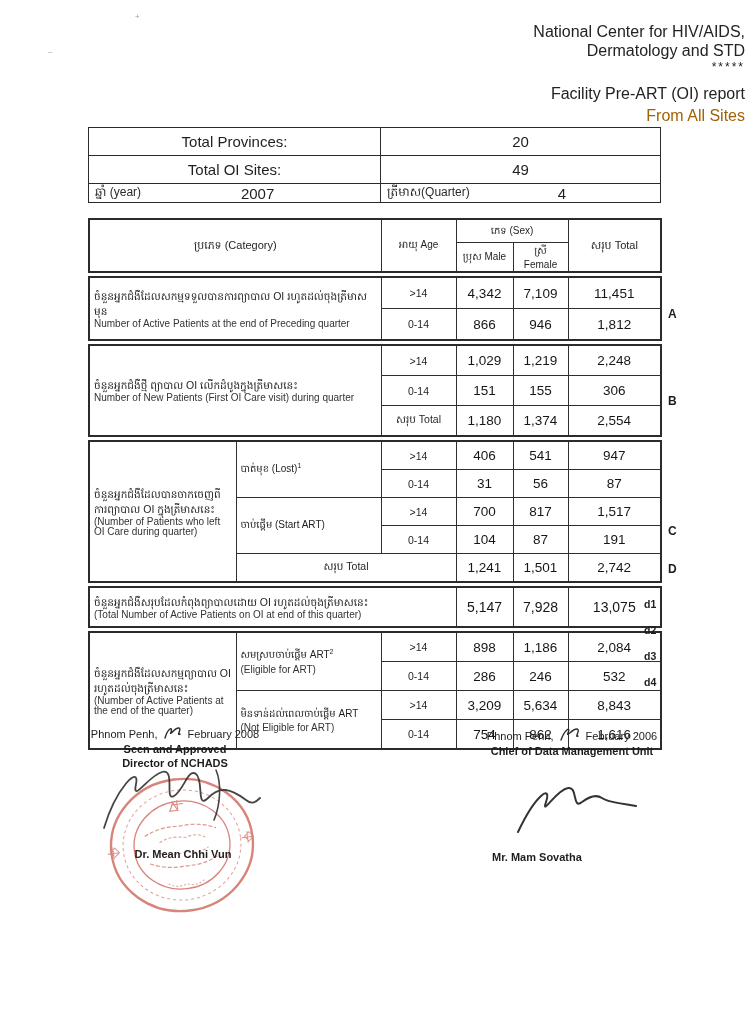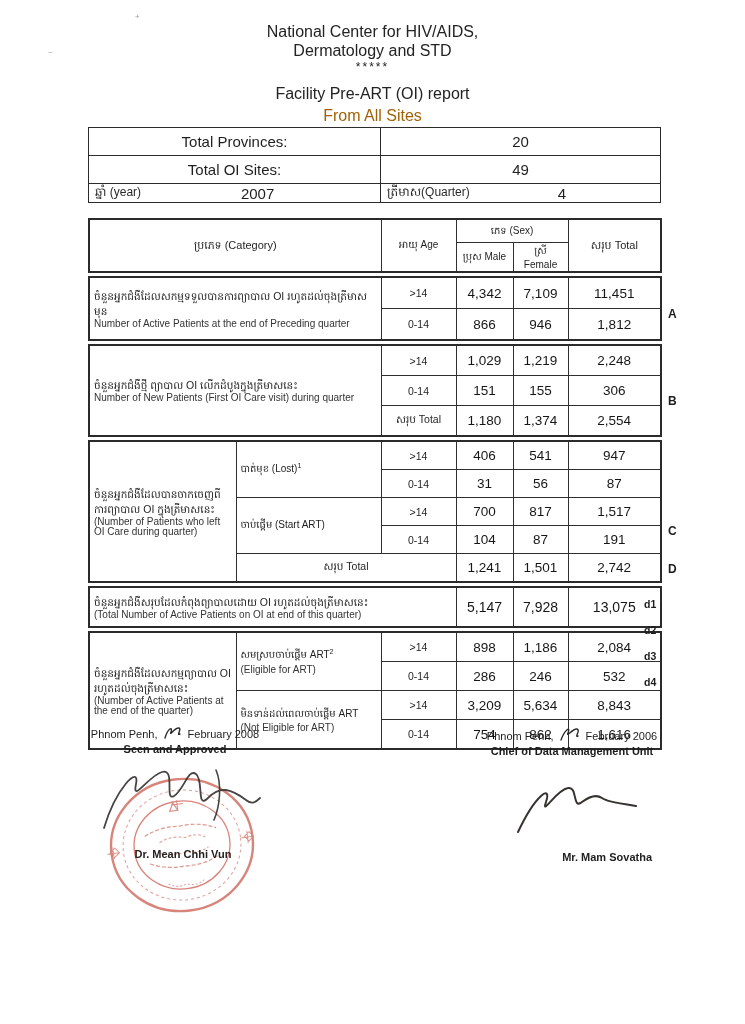--- a/index.html
+++ b/index.html
@@ -3,21 +3,21 @@
 <meta charset="utf-8">
 <title>Facility Pre-ART (OI) report</title>
 <style>
   html,body{margin:0;padding:0;background:#e8e8e8;}
   .sheet{
     position:relative;width:745px;height:1024px;background:#ffffff;
     font-family:"Liberation Sans",sans-serif;color:#1f1f1f;overflow:hidden;
     margin:0 auto;
   }
   
-  .doc-header{position:absolute;top:22px;left:0;width:100%;text-align:center;}
+  .doc-header{position:absolute;top:22px;left:0;width:100%;text-align:right;}
   .org-line{font-size:16px;line-height:19px;color:#232323;}
   .stars{font-size:12px;letter-spacing:2px;line-height:14px;color:#232323;}
   .report-title{font-size:16px;margin-top:11px;color:#232323;}
   .report-subtitle{font-size:16px;margin-top:4px;color:#a16207;}
   
   .summary-table{position:absolute;left:88px;top:127px;width:572px;border-collapse:collapse;table-layout:fixed;}
   .summary-table td{border:1.6px solid #2b2b2b;padding:0 6px;}
   .sum-label{font-size:15px;text-align:center;height:27px;}
   .sum-value{font-size:15px;text-align:center;}
   .yr-cell{display:flex;align-items:center;}
@@ -50,21 +50,21 @@
   sup{font-size:7px;}
   
   .sig-block{position:absolute;text-align:center;color:#1d1d1d;}
   .sig-left{left:60px;top:724px;width:230px;}
   .sig-right{left:462px;top:724px;width:220px;}
   .sig-date{font-size:11px;white-space:nowrap;}
   .sig-date svg{vertical-align:-4px;}
   .sig-role{font-size:11px;font-weight:bold;line-height:14px;}
   .sig-name{position:absolute;font-size:11px;font-weight:bold;z-index:5;}
   .name-left{left:98px;top:848px;width:170px;text-align:center;color:#24211f;}
-  .name-right{left:492px;top:851px;width:160px;text-align:right;}
+  .name-right{left:492px;top:851px;width:160px;text-align:left;}
   .stamp{position:absolute;left:102px;top:770px;opacity:0.62;}
   .sig-scrawl-left{position:absolute;left:96px;top:758px;z-index:4;opacity:.88;}
   .sig-scrawl-right{position:absolute;left:512px;top:780px;opacity:.92;}
   .speck{position:absolute;color:#9a9a9a;font-size:8px;}
 </style>
 </head>
 <body>
 
 <div class="sheet">
 
@@ -335,20 +335,21 @@
 
   <div class="sig-block sig-left">
     <div class="sig-date">
       <span>Phnom Penh,</span>
       <svg width="24" height="18" viewBox="0 0 24 18">
         <path d="M4,14 C7,4 12,2 10,8 C8,13 14,3 18,4 C21,5 15,12 19,10" fill="none" stroke="#2b2b2b" stroke-width="1.4" stroke-linecap="round"></path>
       </svg>
       <span>February  2008</span>
     </div>
     <div class="sig-role">Seen and Approved</div>
+    <div class="sig-role">Director of NCHADS</div>
   </div>
 
   <svg class="stamp" width="160" height="150" viewBox="0 0 160 150">
     <g transform="rotate(-7 80 75)" stroke="#c0392b" fill="none">
       <ellipse cx="80" cy="75" rx="71" ry="66" stroke-width="2.4"></ellipse>
       <ellipse cx="80" cy="75" rx="48" ry="44" stroke-width="1.3"></ellipse>
       <ellipse cx="80" cy="75" rx="59" ry="55" stroke-width="1" stroke-dasharray="3,3" opacity="0.8"></ellipse>
       <path d="M44,62 Q60,54 80,56 Q100,54 116,62" stroke-width="1.2" stroke-dasharray="4,2" opacity="0.85"></path>
       <path d="M46,90 Q64,98 80,96 Q98,98 114,90" stroke-width="1.2" stroke-dasharray="4,2" opacity="0.85"></path>
       <path d="M58,70 Q70,64 84,68 Q96,64 104,70" stroke-width="1.1" stroke-dasharray="3,2" opacity="0.75"></path>

